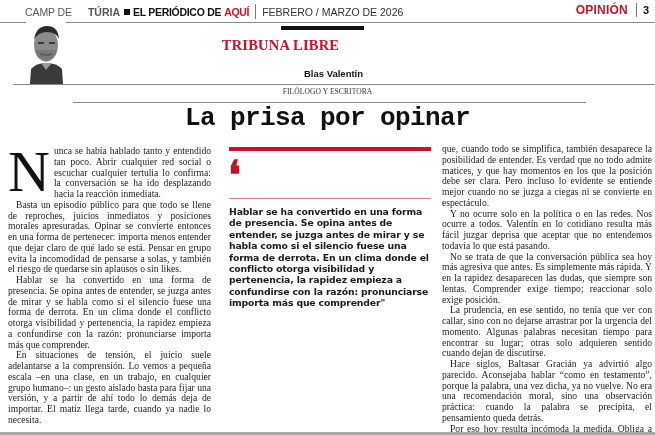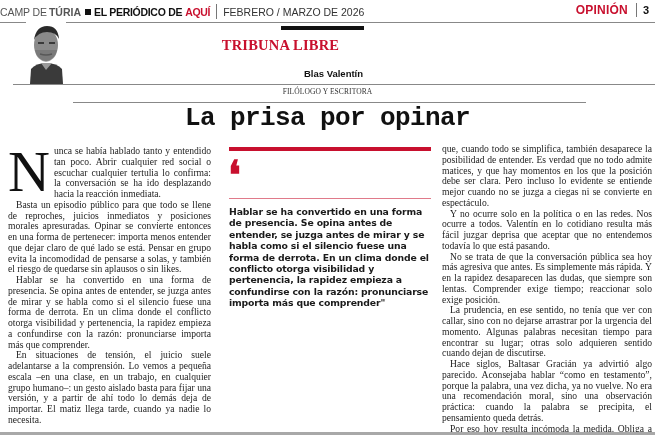--- a/index.html
+++ b/index.html
@@ -1,22 +1,22 @@
 <!DOCTYPE html>
 <html><head>
   <meta charset="utf-8">
   <style>
     * { margin: 0; padding: 0; box-sizing: border-box; }
     html, body { width: 655px; height: 435px; overflow: hidden; background: #ffffff; }
     body { position: relative; font-family: "DejaVu Serif", serif; color: #1a1a1a; }
 
     .topbar { position: absolute; left: 0; top: 0; width: 655px; height: 22px; }
     .topbar .left { position: absolute; left: 0; top: 4px; font-family: "Liberation Sans", sans-serif; font-size: 10.5px; color: #444; white-space: nowrap; display: flex; align-items: center; }
-    .topbar .camp { color: #555; letter-spacing: -0.1px; }
-    .topbar .turia { color: #555; font-weight: bold; margin-left: 2px; }
+    .topbar .camp { color: #555; letter-spacing: -0.1px; padding-left: 25px; }
+    .topbar .turia { color: #555; font-weight: bold; margin-left: 16px; }
     .topbar .sq { display: inline-block; width: 6px; height: 6px; background: #111; margin: 0 3px 0 4px; }
     .topbar .periodico { font-weight: bold; color: #111; letter-spacing: -0.3px; }
     .topbar .aqui { font-weight: bold; color: #c8102e; margin-left: 3px; letter-spacing: -0.3px; }
     .topbar .vsep { display: inline-block; width: 1px; height: 15px; background: #777; margin: 0 6px 0 6px; }
     .topbar .date { color: #333; font-size: 10.5px; }
     .topbar .right { position: absolute; right: 6px; top: 3px; display: flex; align-items: center; font-family: "Liberation Sans", sans-serif; }
     .topbar .section { color: #c8102e; font-weight: bold; font-size: 12px; letter-spacing: 0.2px; }
     .topbar .vsep2 { display: inline-block; width: 1px; height: 14px; background: #777; margin: 0 6px 0 8px; }
     .topbar .page { color: #111; font-weight: bold; font-size: 11px; }
     .topbar-line { position: absolute; left: 0; top: 22px; width: 655px; height: 1px; background: #888; }

